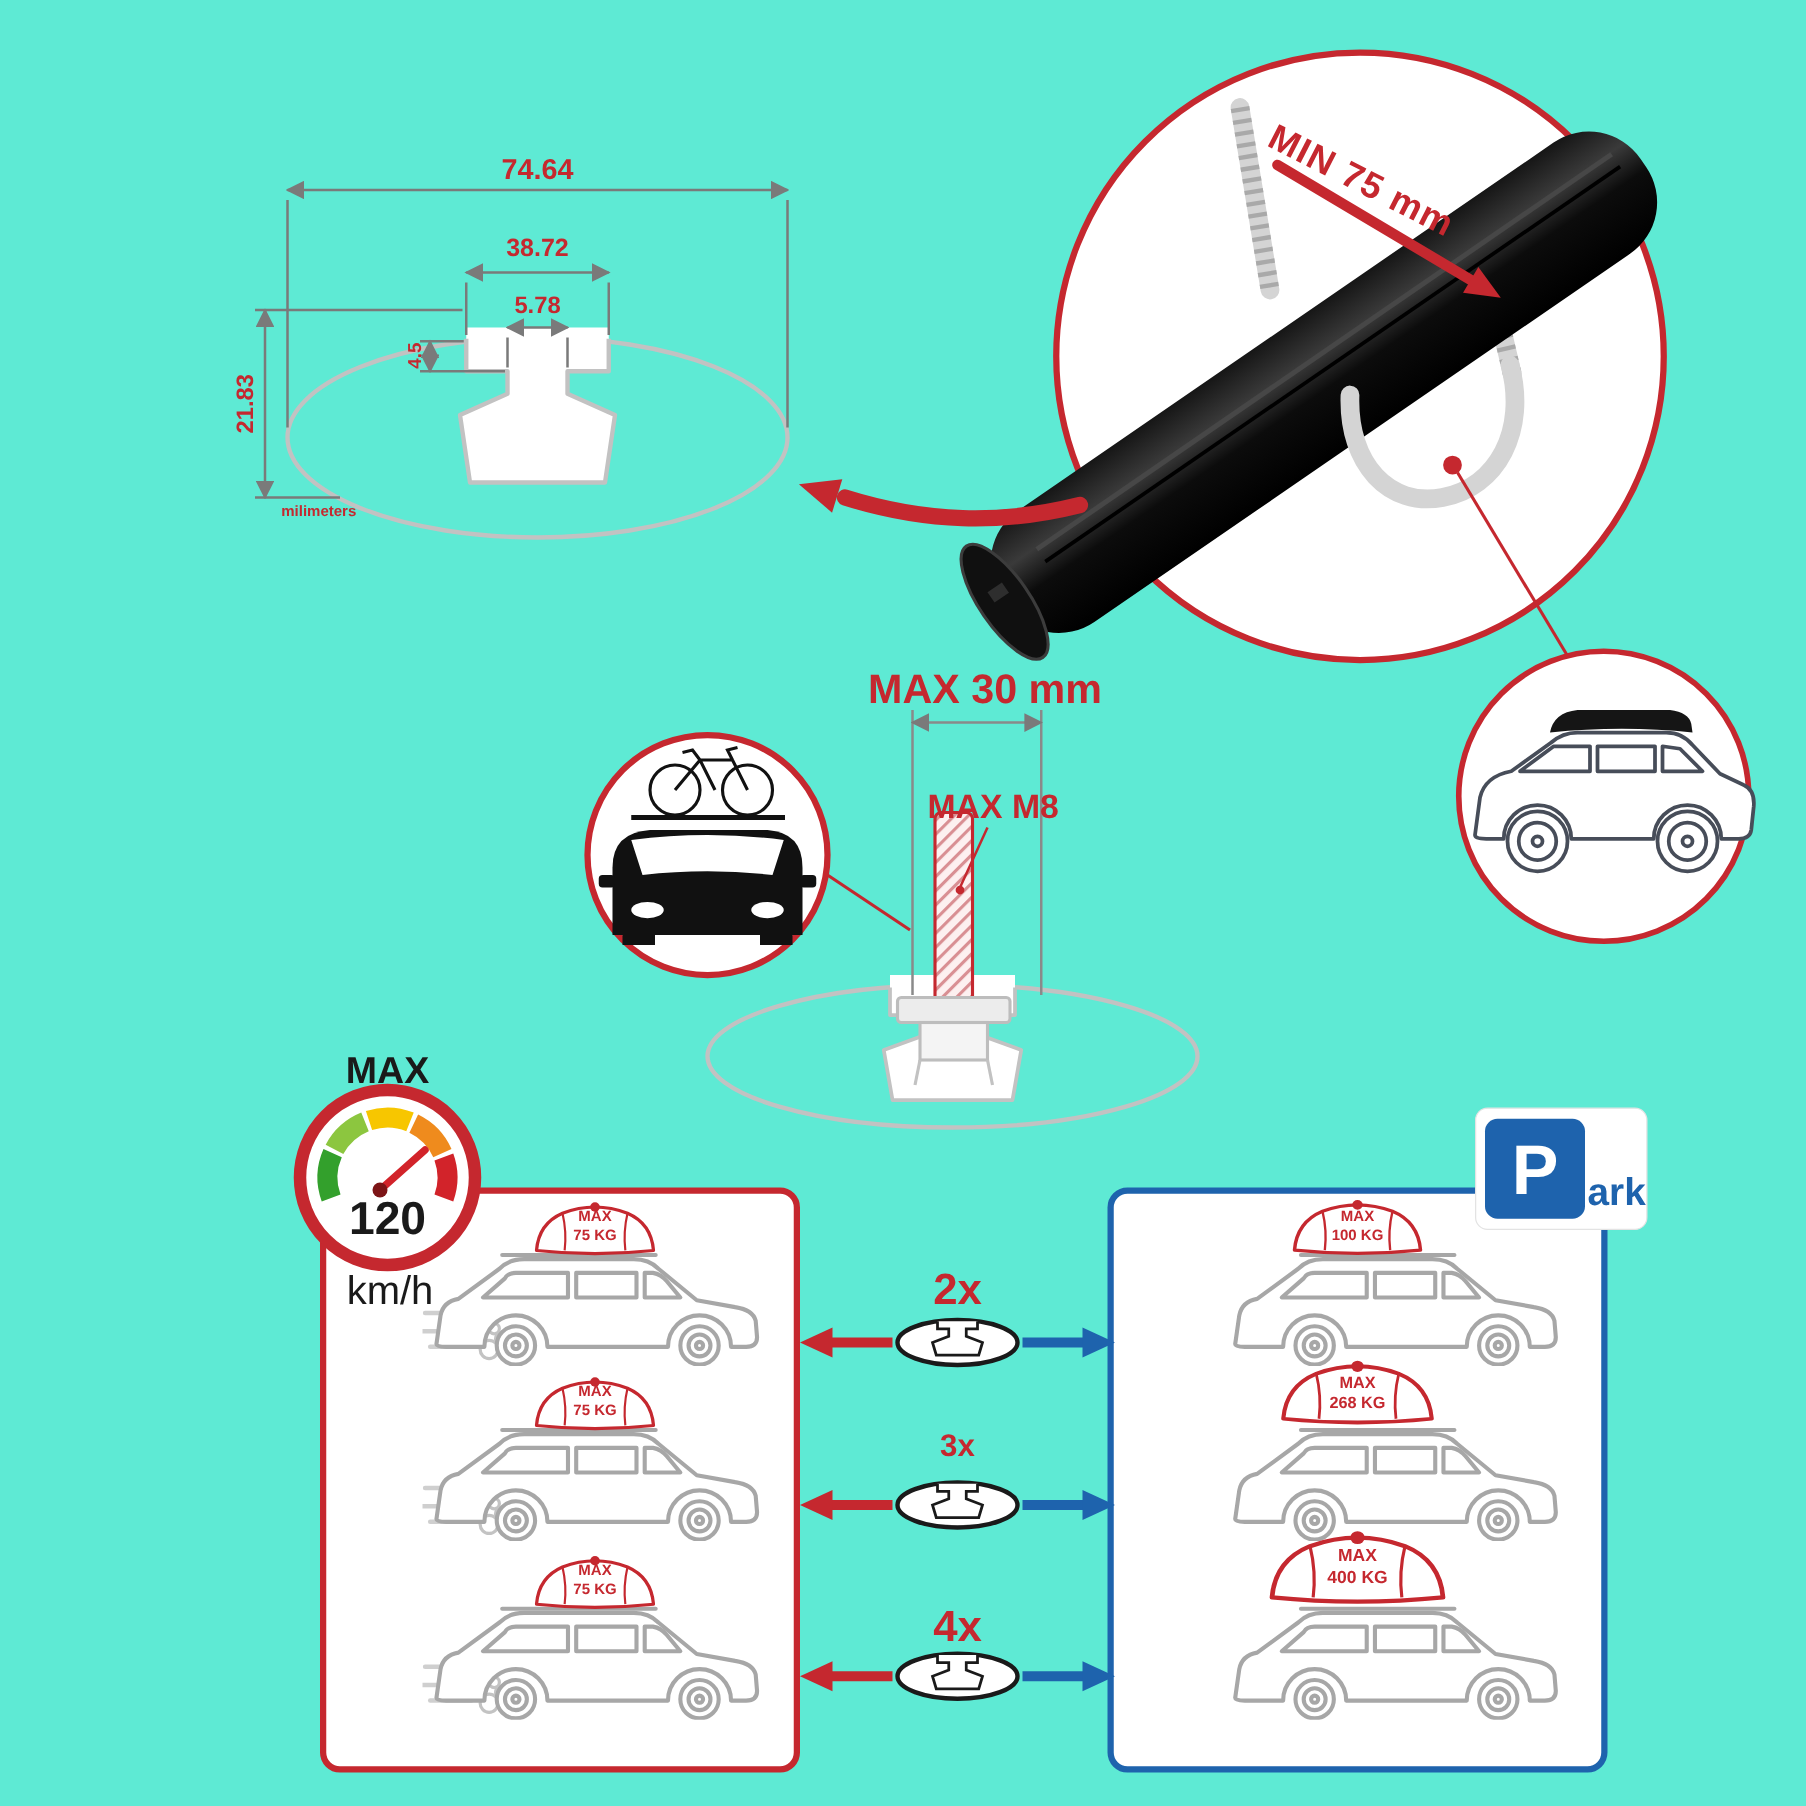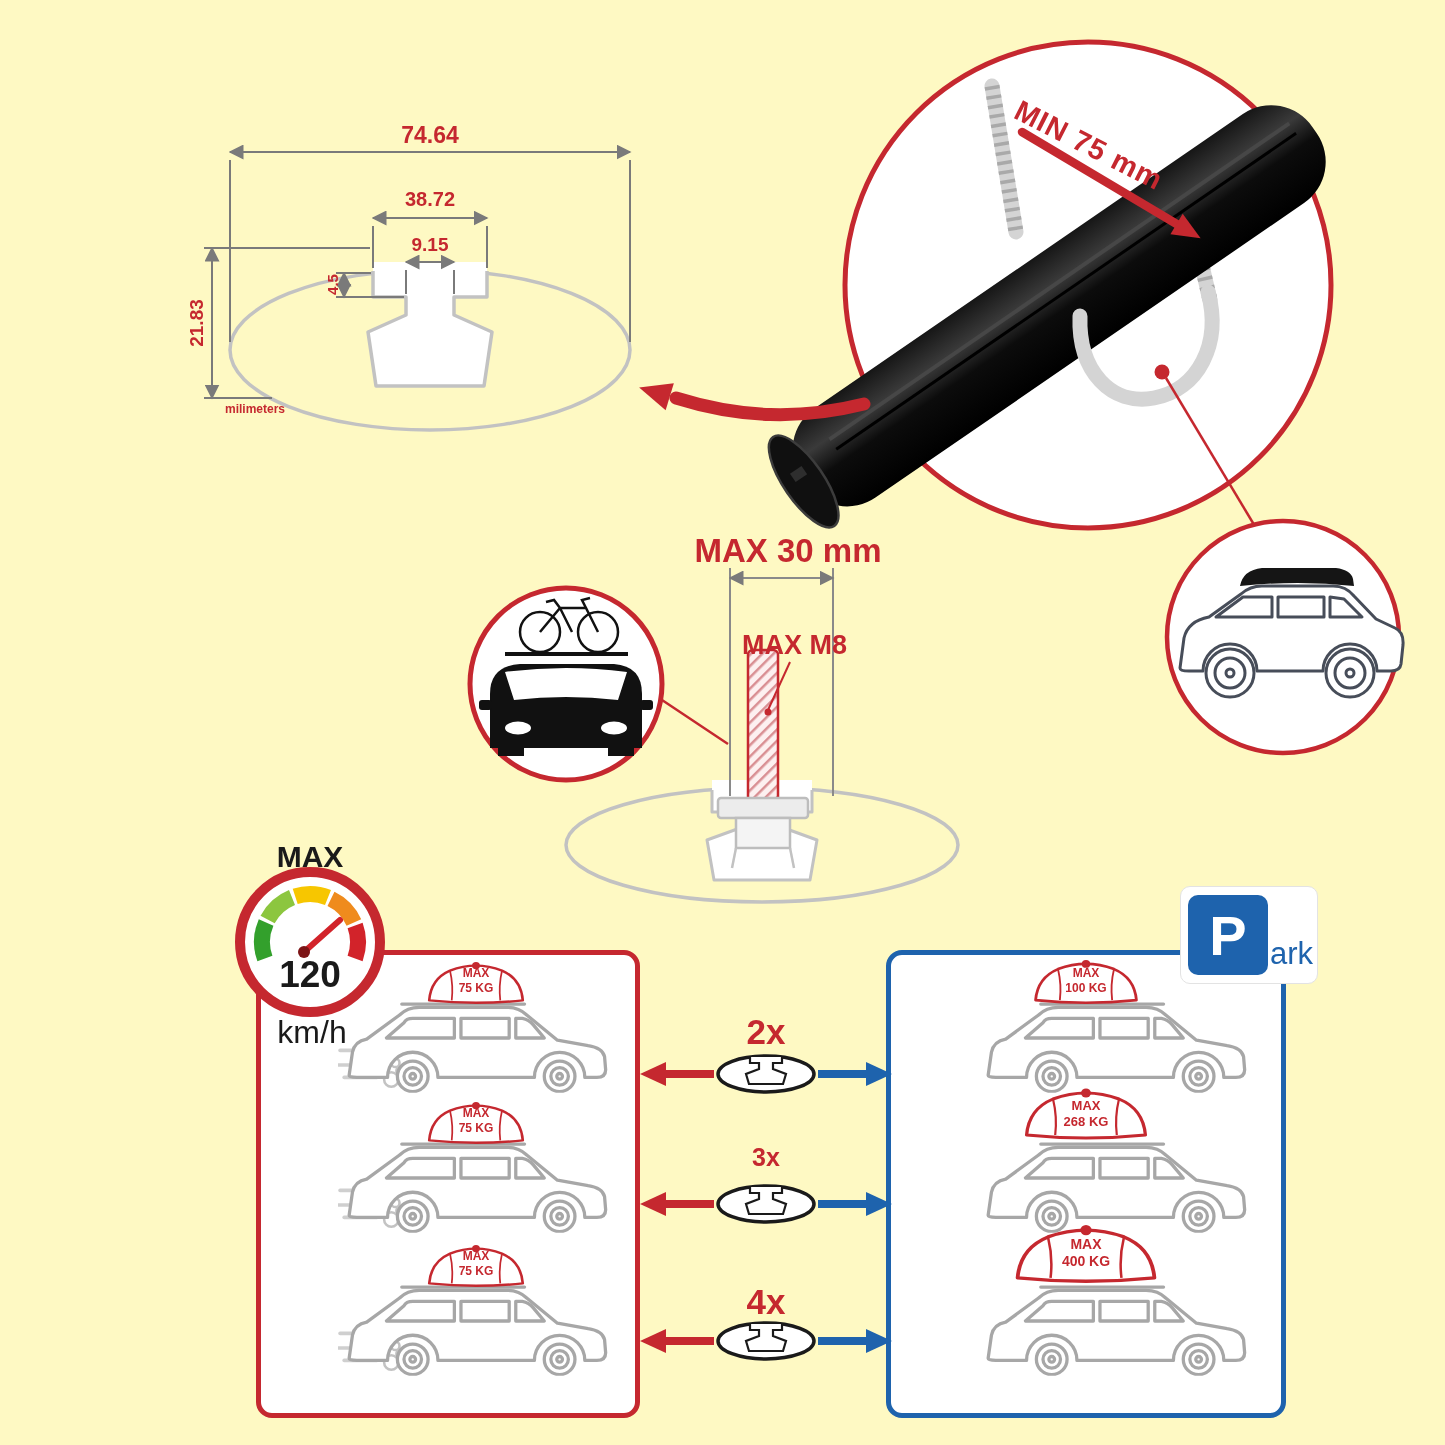--- a/index.html
+++ b/index.html
@@ -1,31 +1,31 @@
 <!DOCTYPE html>
 <html><head>
 <meta charset="utf-8">
 <style>
   *{margin:0;padding:0;box-sizing:border-box}
   body{background:#ffffff}
-  #canvas{position:relative;width:1445px;height:1445px;background:#fef9c3;overflow:hidden;
+  #canvas{position:relative;width:1445px;height:1445px;background:#5eead4;overflow:hidden;
           font-family:"Liberation Sans",sans-serif}
   .panel{position:absolute;background:#fff;border-radius:16px;z-index:1}
   #panel-red{left:256px;top:950px;width:384px;height:468px;border:5px solid #c5282f}
   #panel-blue{left:886px;top:950px;width:400px;height:468px;border:5px solid #1e63ad}
   #art{position:absolute;left:0;top:0;z-index:2;pointer-events:none}
   .txt{position:absolute;z-index:3;color:#c5282f;font-weight:bold;text-align:center;white-space:nowrap}
   .dark{color:#1a1a1a}
   .cargo-label{position:absolute;z-index:3;color:#c5282f;font-weight:bold;text-align:center;line-height:15px;font-size:12px}
   .cargo-label div{white-space:nowrap}
   .park-sign{position:absolute;left:1180px;top:886px;width:138px;height:98px;background:#fff;
              border:1px solid #e3e3e3;border-radius:10px;z-index:3}
   .park-p{position:absolute;left:7px;top:8px;width:80px;height:80px;background:#1e63ad;border-radius:10px;
           color:#fff;font-size:56px;font-weight:bold;display:flex;align-items:center;justify-content:center}
-  .park-suffix{position:absolute;left:89px;bottom:11px;color:#1e63ad;font-size:31px;font-weight:normal}
+  .park-suffix{position:absolute;left:89px;bottom:11px;color:#1e63ad;font-size:31px;font-weight:bold}
 </style>
 </head>
 <body>
 
 <div id="canvas">
 
   <div class="panel" id="panel-red"></div>
   <div class="panel" id="panel-blue"></div>
 
   <svg id="art" width="1445" height="1445" viewBox="0 0 1445 1445">
@@ -248,21 +248,21 @@
         <line x1="52" y1="0" x2="104" y2="0" stroke="#1e63ad" stroke-width="8"></line>
         <polygon points="126,0 100,-12 100,12" fill="#1e63ad"></polygon>
         <ellipse rx="48" ry="18" fill="#ffffff" stroke="#1a1a1a" stroke-width="3.5"></ellipse>
         <path d="M -16 -17 L -16 -11 L -7 -11 L -7 -5 L -20 0 L -17 10 L 17 10 L 20 0 L 7 -5 L 7 -11 L 16 -11 L 16 -17" fill="#ffffff" stroke="#1a1a1a" stroke-width="2.2"></path>
       </g>
     </g>
   </svg>
 
   <div class="txt" style="left:370px;top:122px;width:120px;font-size:23px">74.64</div>
   <div class="txt" style="left:380px;top:188px;width:100px;font-size:20px">38.72</div>
-  <div class="txt" style="left:390px;top:234px;width:80px;font-size:19px">9.15</div>
+  <div class="txt" style="left:390px;top:234px;width:80px;font-size:19px">5.78</div>
   <div class="txt" style="left:312px;top:276px;width:40px;font-size:15px;transform:rotate(-90deg)">4.5</div>
   <div class="txt" style="left:162px;top:312px;width:70px;font-size:19px;transform:rotate(-90deg)">21.83</div>
   <div class="txt" style="left:200px;top:402px;width:110px;font-size:12px">milimeters</div>
 
   <div class="txt" style="left:1024px;top:94px;font-size:29px;letter-spacing:1px;transform:rotate(27deg);transform-origin:left top">MIN 75 mm</div>
 
   <div class="txt" style="left:688px;top:532px;width:200px;font-size:33px">MAX 30 mm</div>
   <div class="txt" style="left:742px;top:630px;width:100px;font-size:27px">MAX M8</div>
 
   <div class="txt dark" style="left:260px;top:840px;width:100px;font-size:30px">MAX</div>

